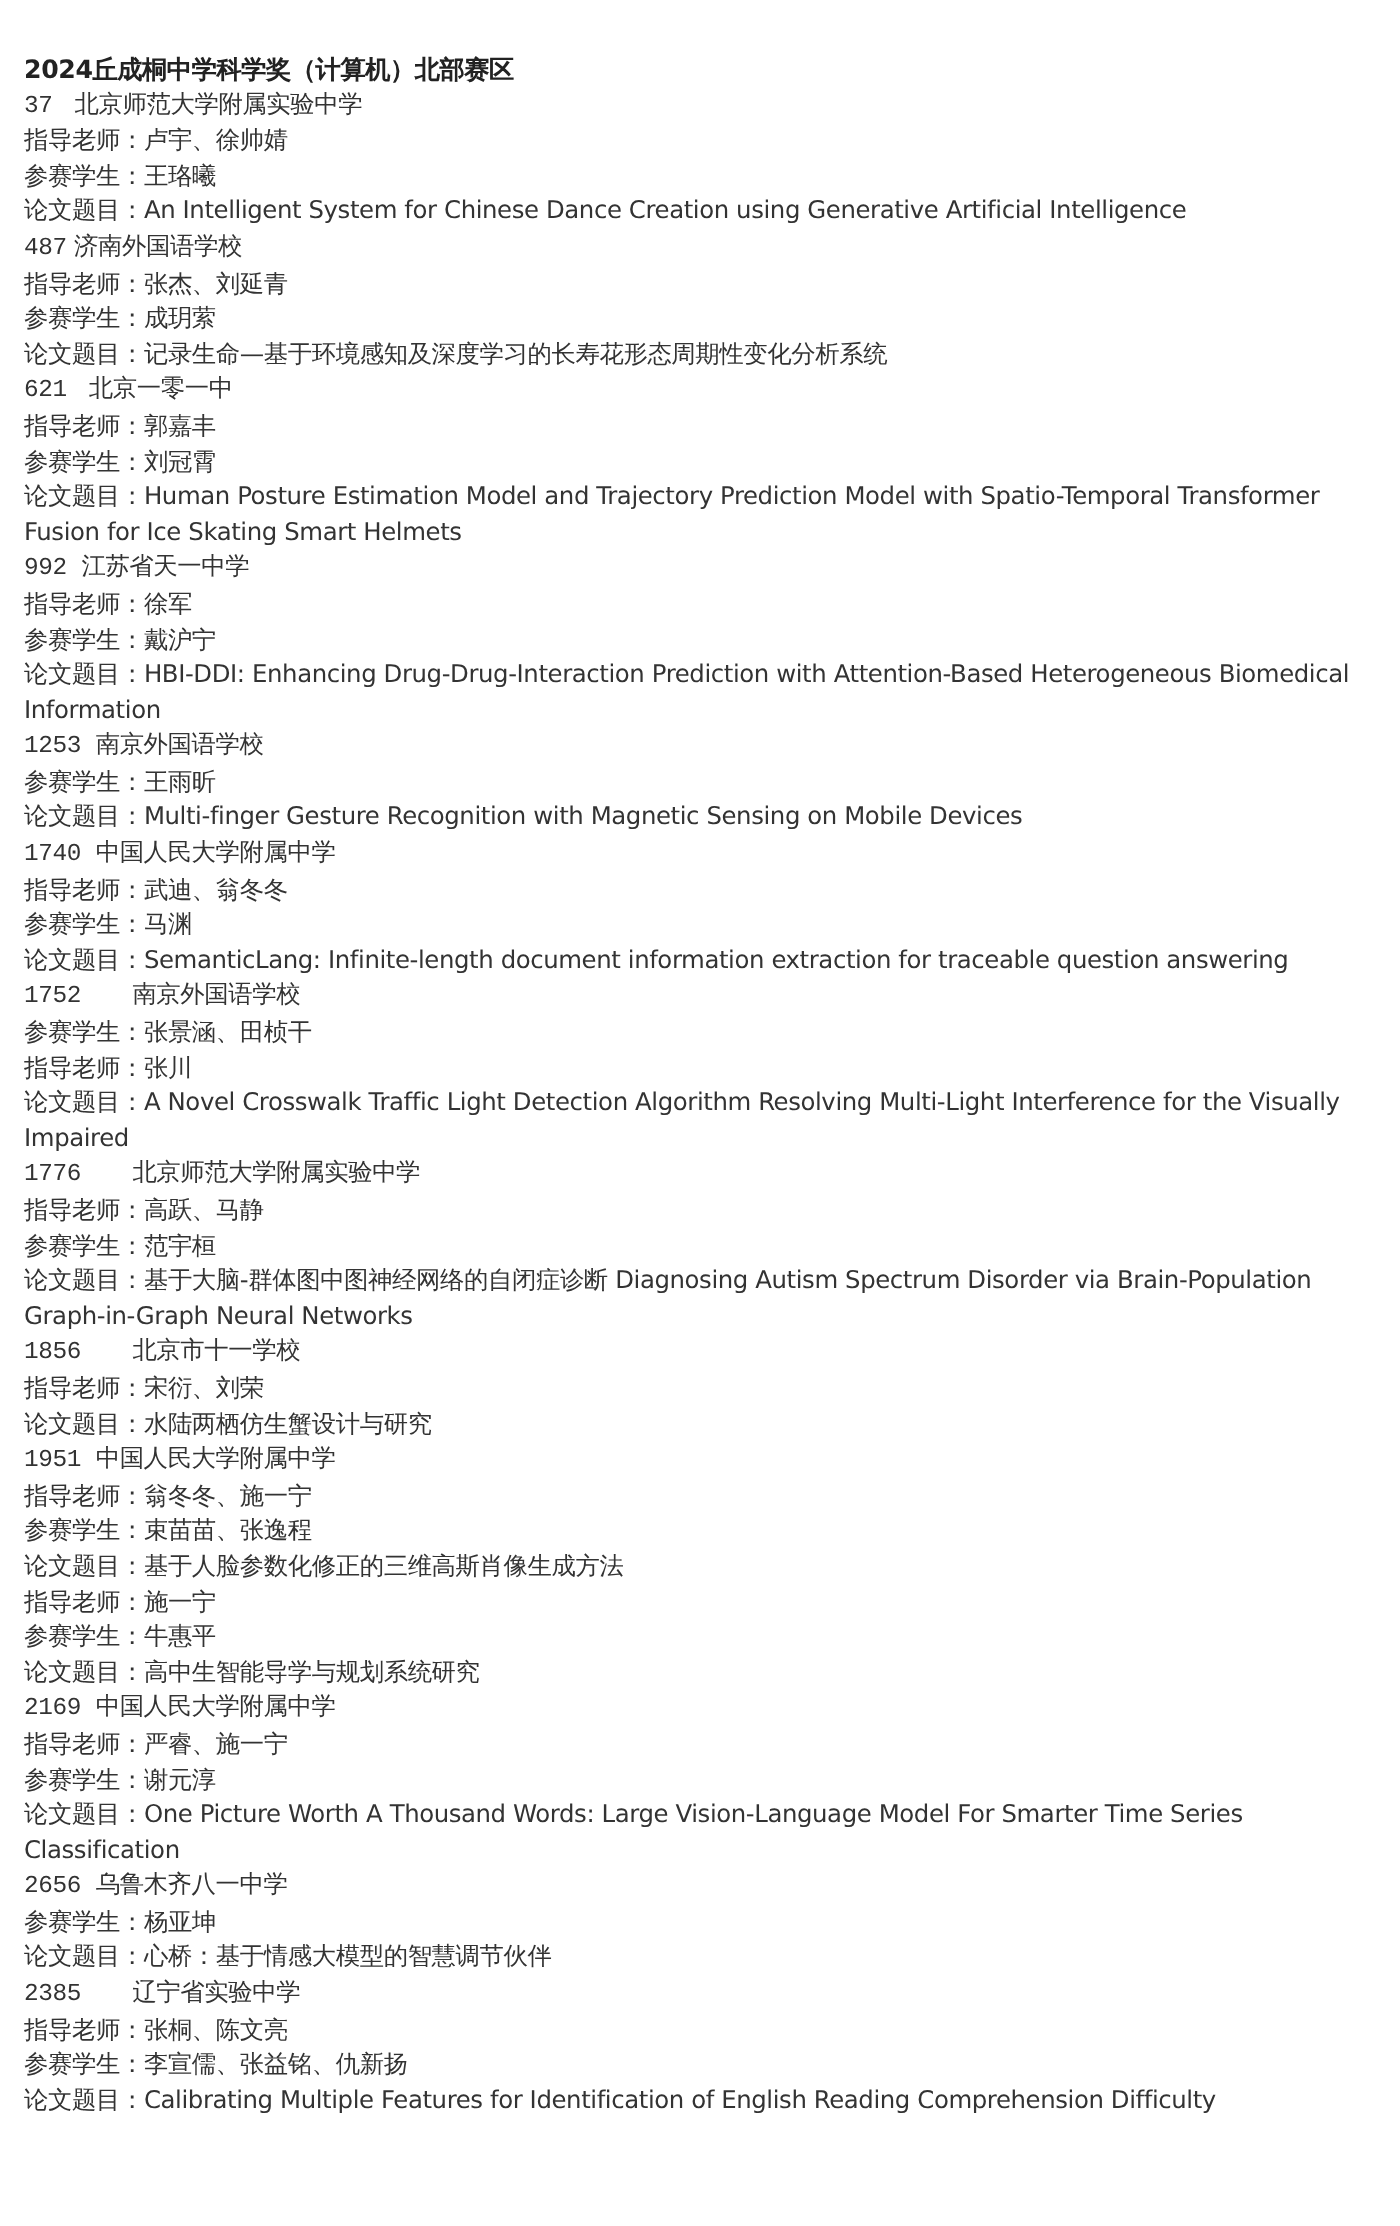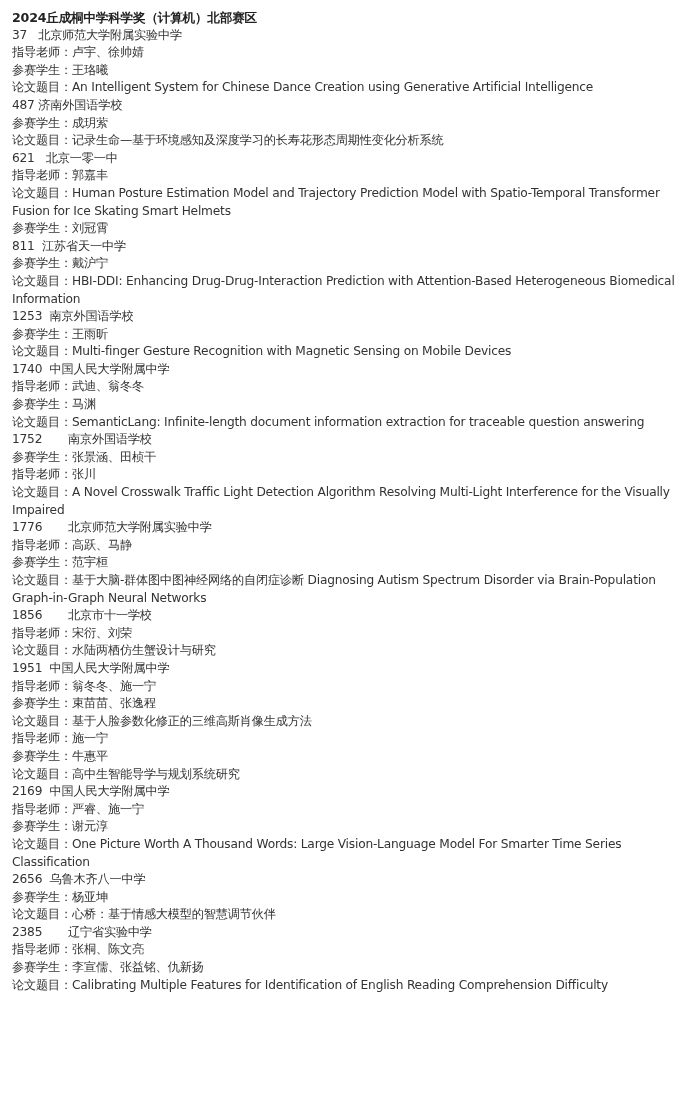--- a/index.html
+++ b/index.html
@@ -4,32 +4,32 @@
   <style>
     html, body { margin: 0; padding: 0; background: #ffffff; }
     body {
       width: 700px;
       height: 1113px;
       overflow: hidden;
       font-family: "DejaVu Sans", "Liberation Sans", sans-serif;
       color: #333333;
     }
     .doc {
-      padding: 9px 12px 0 12px;
+      padding: 26px 12px 0 12px;
       font-size: 12.2px;
       line-height: 17.6px;
       letter-spacing: -0.2px;
     }
     .title {
       font-weight: bold;
       color: #222222;
       font-size: 12.6px;
     }
     .line { white-space: normal; }
-    .entry-head .num { display: inline-block; }
+    .entry-head .num { display: inline-block; font-family: Liberation Mono, monospace; }
     .entry-head .sep { white-space: pre; }
   </style>
 </head>
 <body>
 
 <div class="doc">
   <div class="title line">2024丘成桐中学科学奖（计算机）北部赛区</div>
   <div id="entries">
   <div class="entry">
     <div class="line entry-head">
@@ -44,45 +44,51 @@
     <div class="line">
       <span>论文题目：</span><span>An Intelligent System for Chinese Dance Creation using Generative Artificial Intelligence</span>
     </div>
   </div>
 
   <div class="entry">
     <div class="line entry-head">
       <span class="num">487</span><span class="sep"> </span><span>济南外国语学校</span>
     </div>
     <div class="line">
+      <span>指导老师：</span><span>张杰、刘延青</span>
+    </div>
+    <div class="line">
       <span>参赛学生：</span><span>成玥萦</span>
     </div>
     <div class="line">
       <span>论文题目：</span><span>记录生命—基于环境感知及深度学习的长寿花形态周期性变化分析系统</span>
     </div>
   </div>
 
   <div class="entry">
     <div class="line entry-head">
       <span class="num">621</span><span class="sep">   </span><span>北京一零一中</span>
     </div>
     <div class="line">
       <span>指导老师：</span><span>郭嘉丰</span>
     </div>
     <div class="line">
+      <span>参赛学生：</span><span>刘冠霄</span>
+    </div>
+    <div class="line">
       <span>论文题目：</span><span>Human Posture Estimation Model and Trajectory Prediction Model with Spatio-Temporal Transformer Fusion for Ice Skating Smart Helmets</span>
     </div>
-    <div class="line">
-      <span>参赛学生：</span><span>刘冠霄</span>
-    </div>
-  </div>
-
-  <div class="entry">
-    <div class="line entry-head">
-      <span class="num">811</span><span class="sep">  </span><span>江苏省天一中学</span>
+  </div>
+
+  <div class="entry">
+    <div class="line entry-head">
+      <span class="num">992</span><span class="sep">  </span><span>江苏省天一中学</span>
+    </div>
+    <div class="line">
+      <span>指导老师：</span><span>徐军</span>
     </div>
     <div class="line">
       <span>参赛学生：</span><span>戴沪宁</span>
     </div>
     <div class="line">
       <span>论文题目：</span><span>HBI-DDI: Enhancing Drug-Drug-Interaction Prediction with Attention-Based Heterogeneous Biomedical Information</span>
     </div>
   </div>
 
   <div class="entry">

